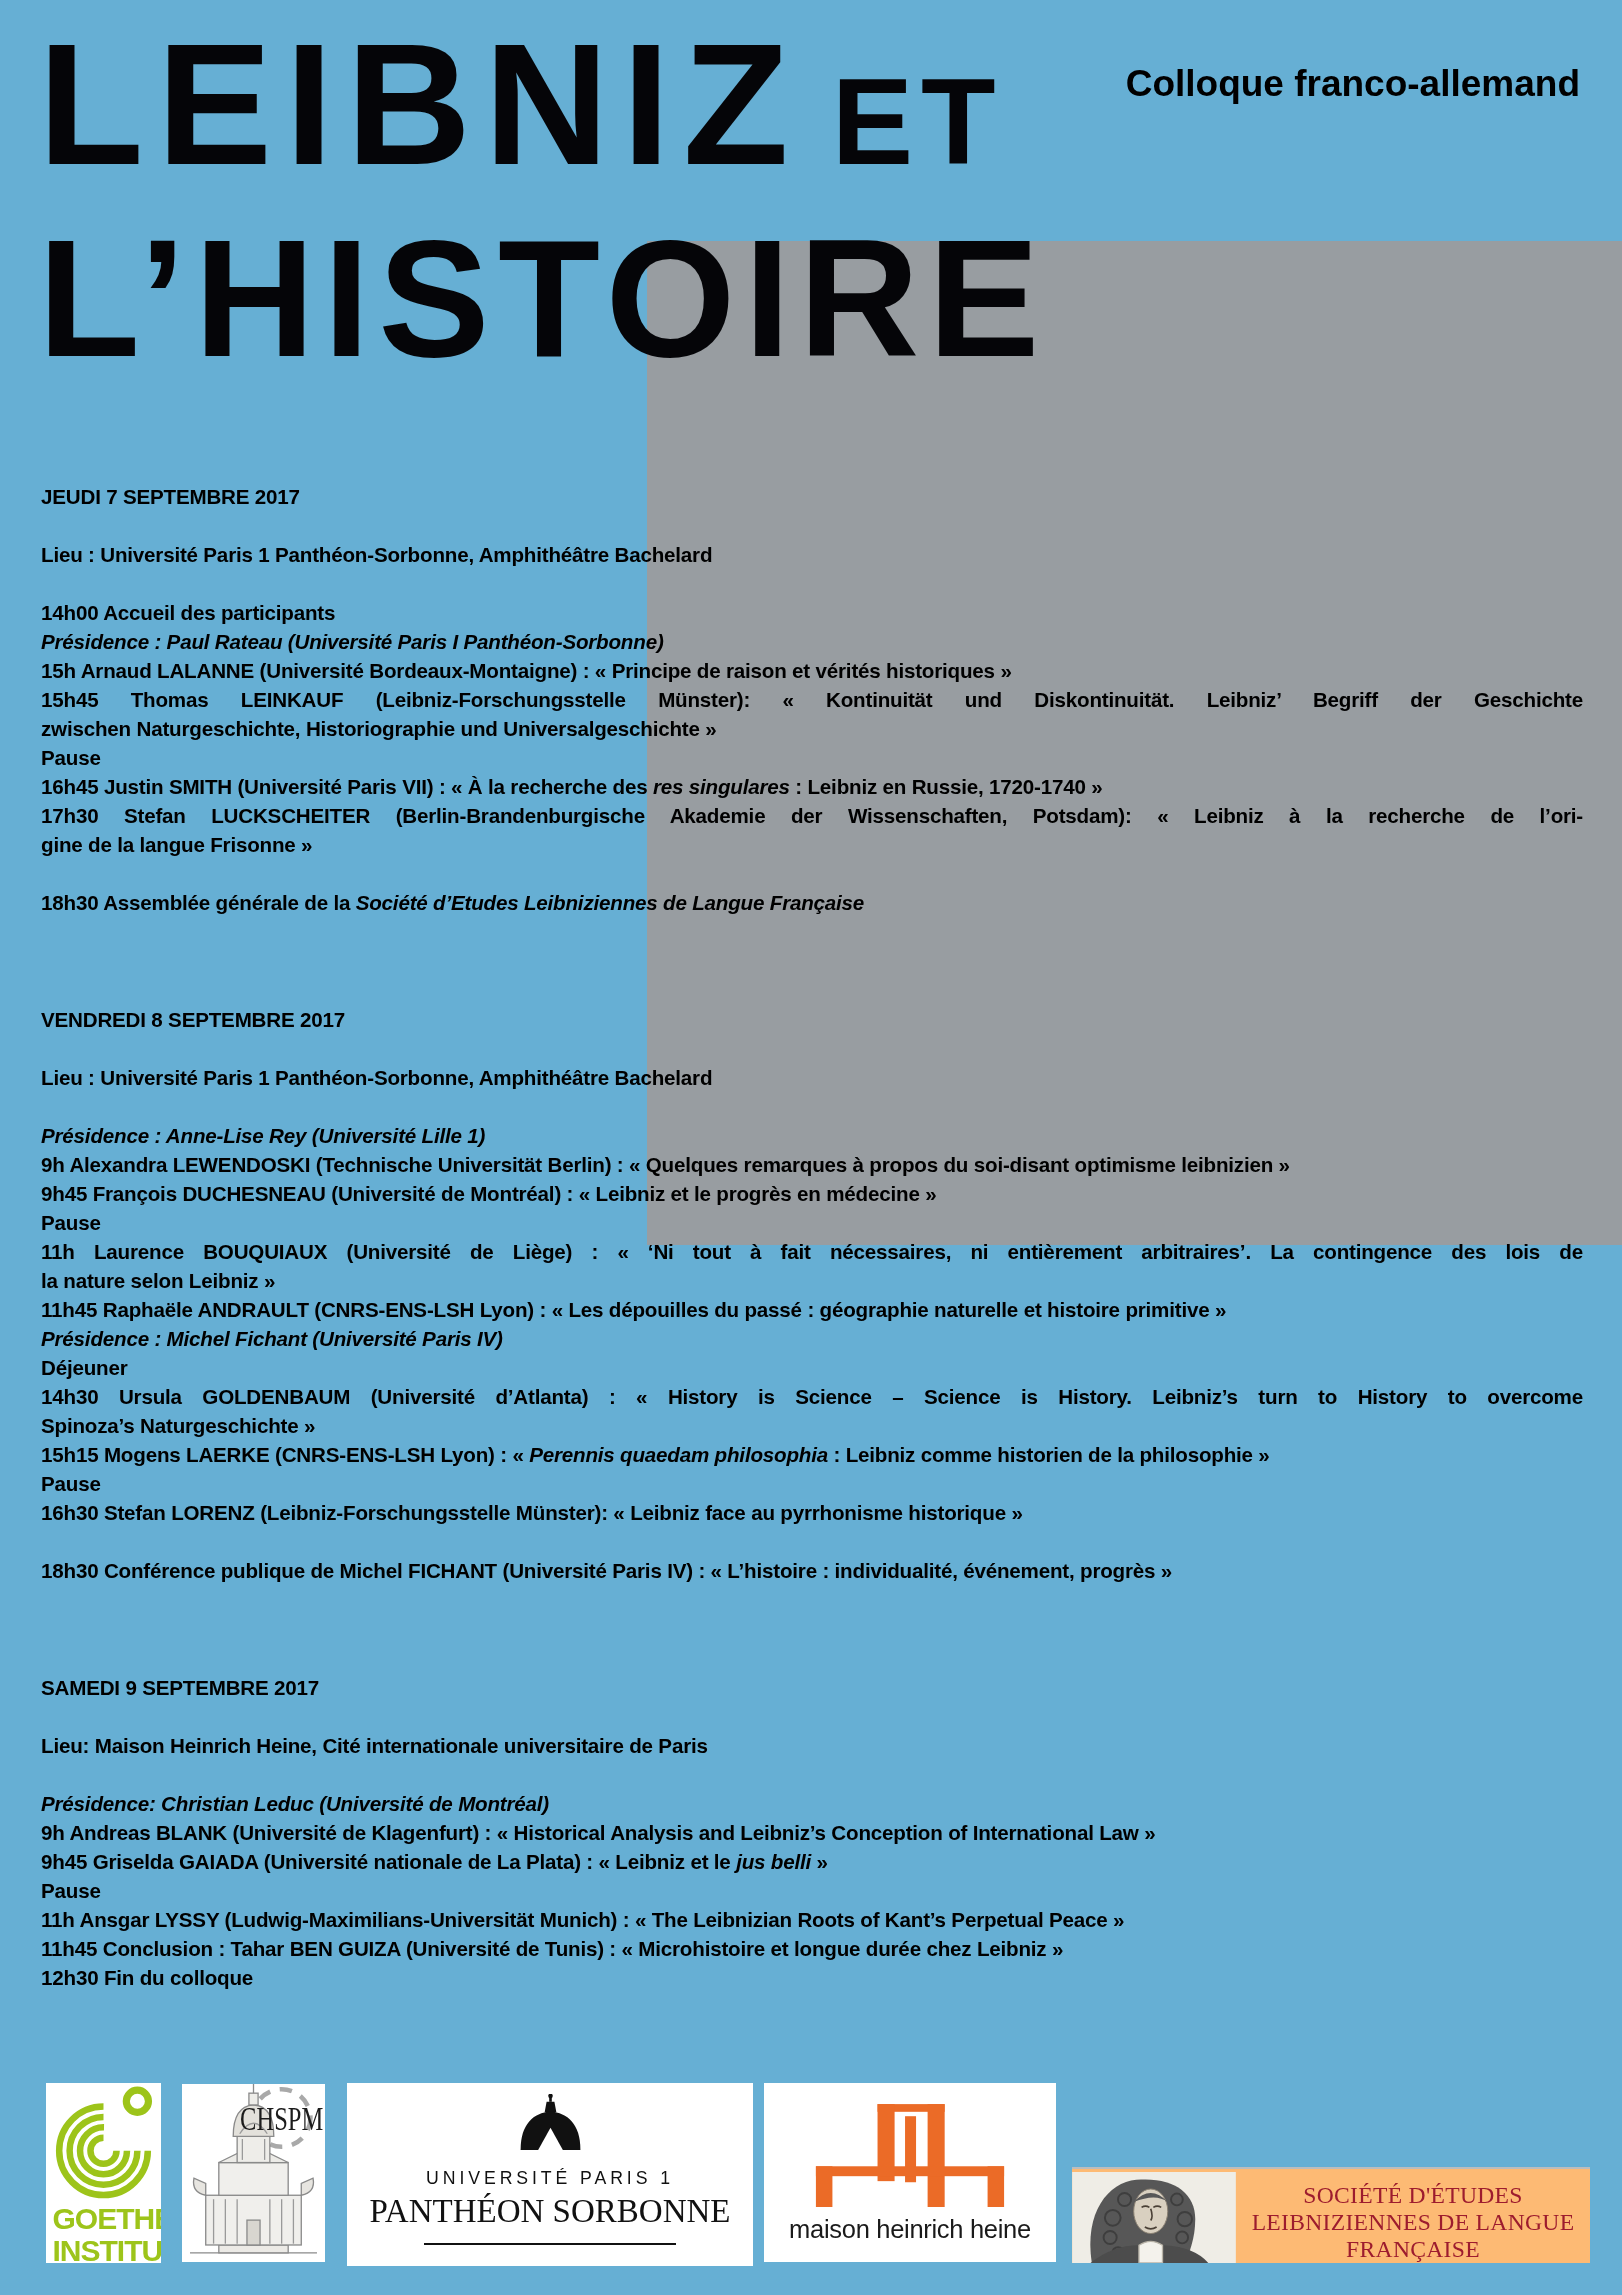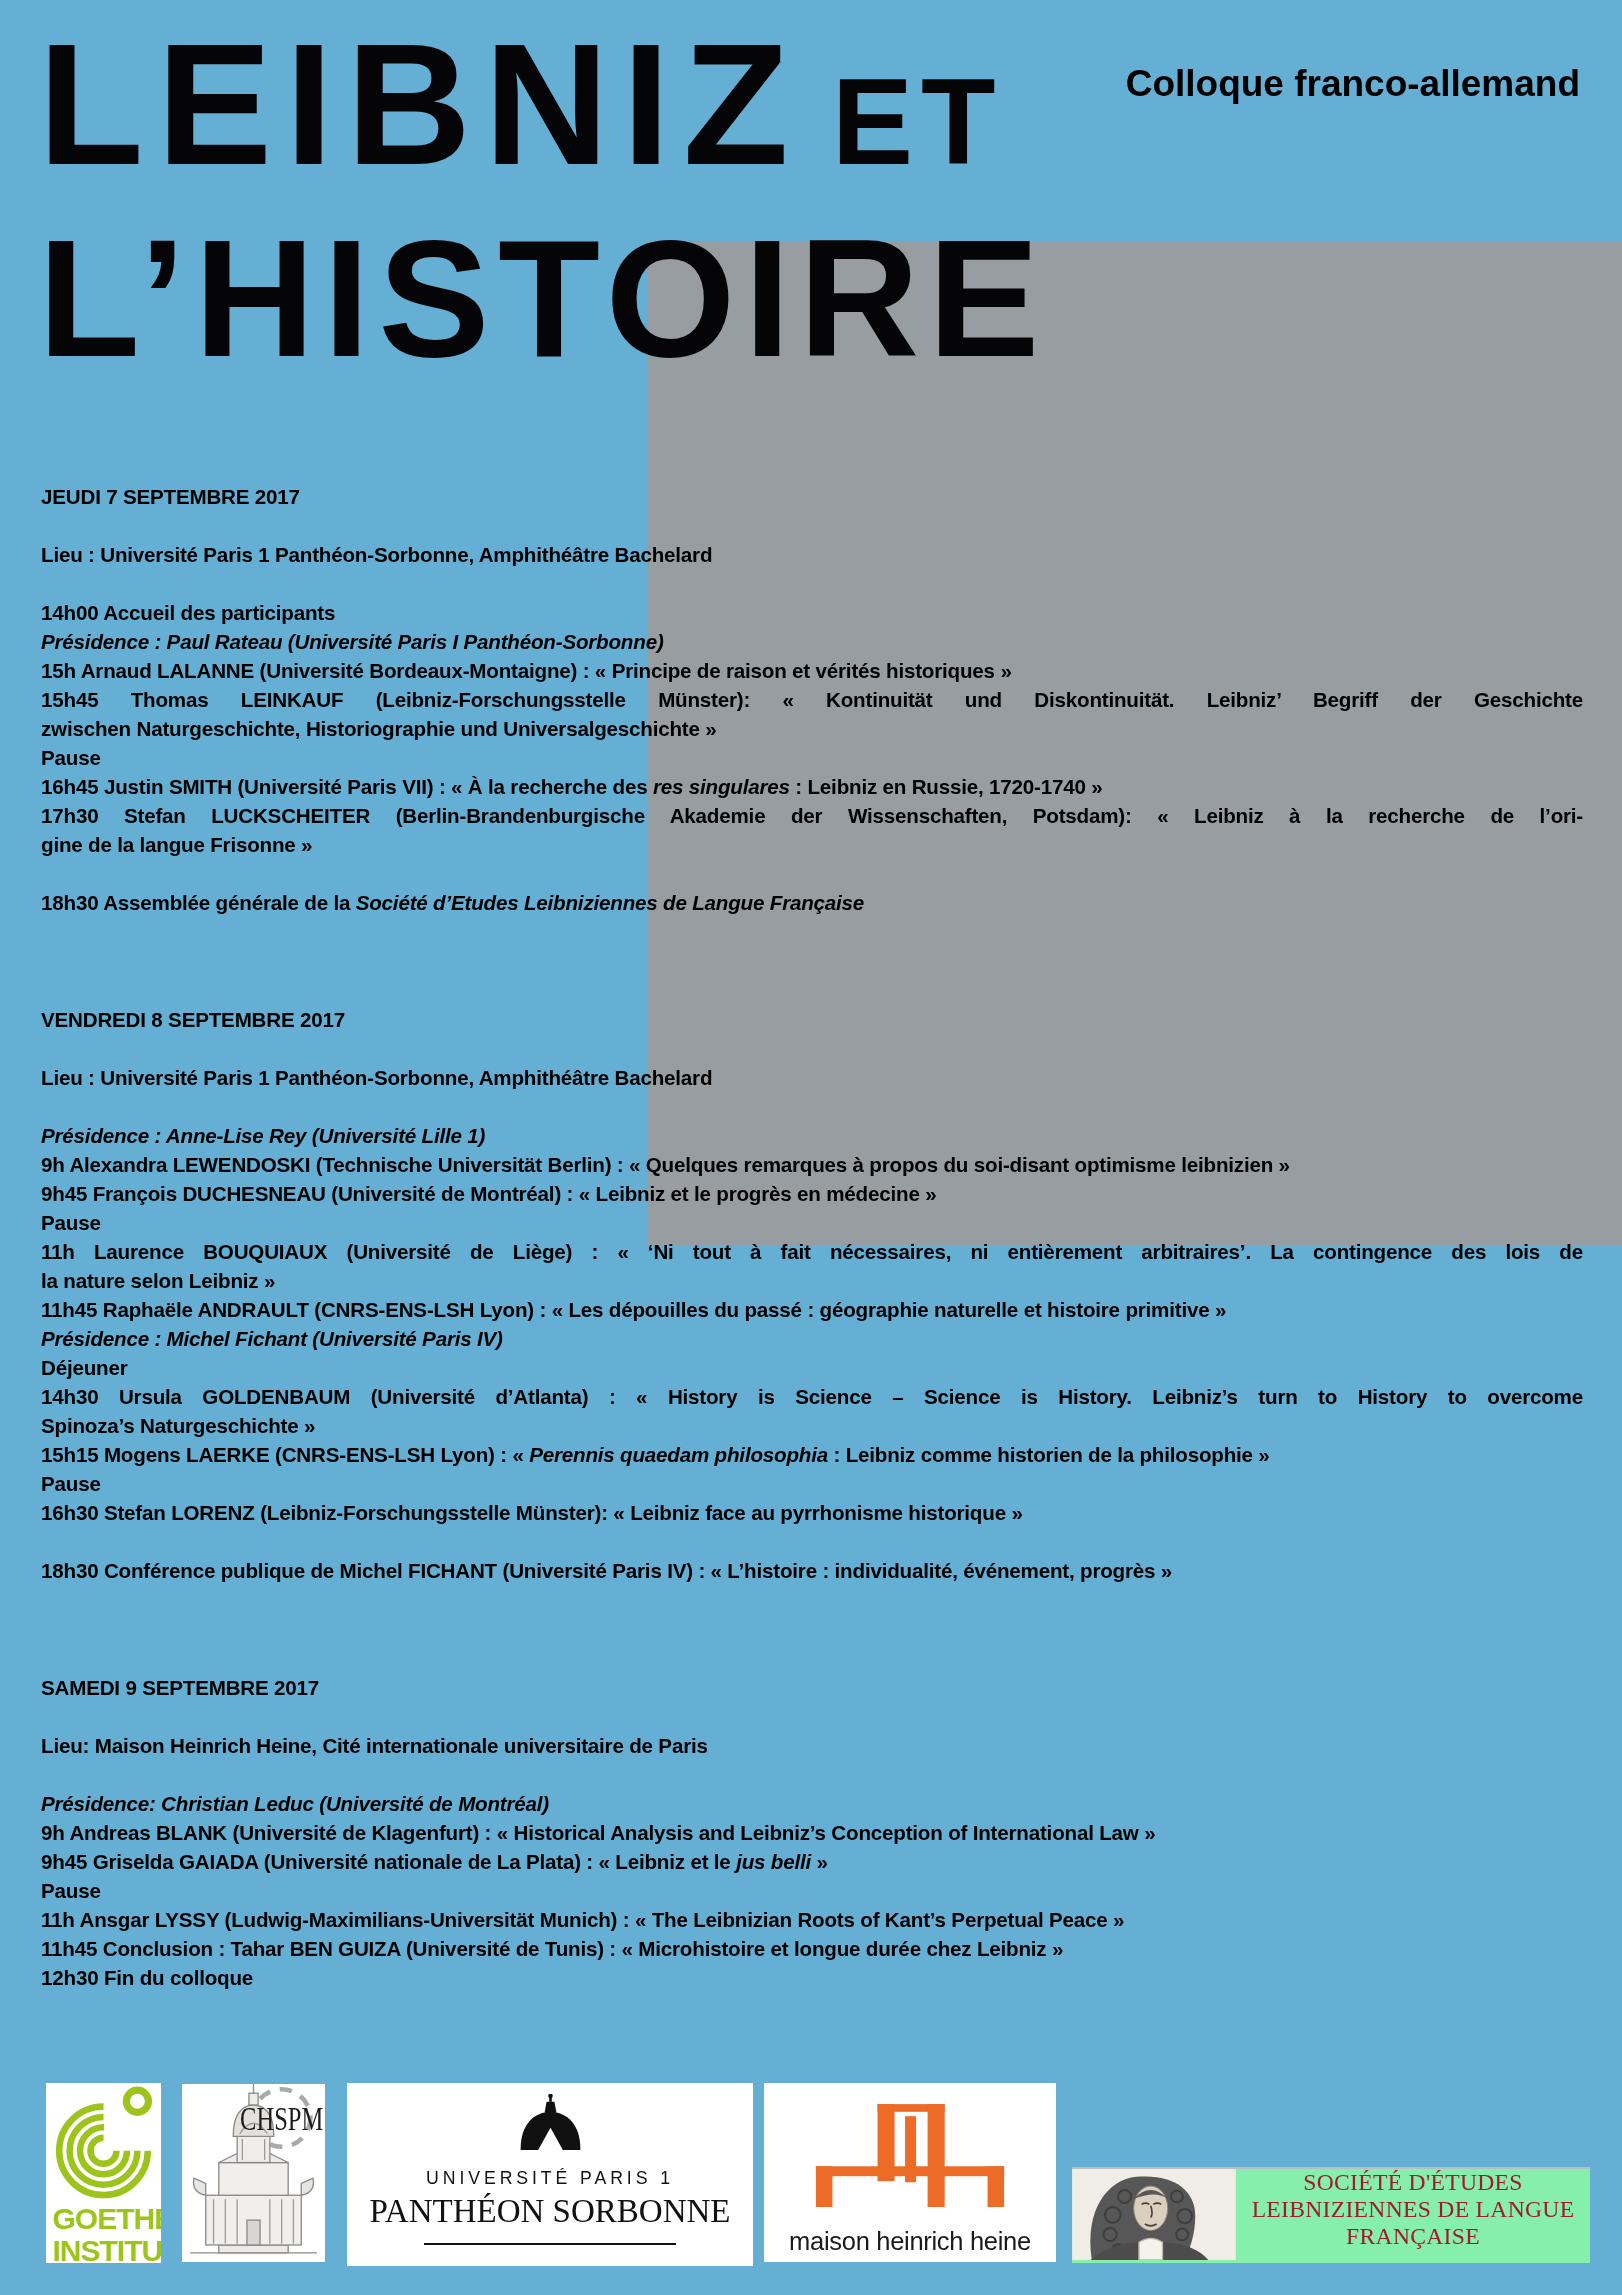--- a/index.html
+++ b/index.html
@@ -35,23 +35,23 @@
   .daygap { height:88px; }
   
   .logo-box { position:absolute; background:#ffffff; z-index:2; overflow:hidden; }
   #logo-goethe { left:46px; top:2083px; width:115px; height:180px; }
   #logo-goethe .gi-text { margin:3.9px 0 0 6.5px; color:#9DC41A; font-weight:bold; font-size:30px; line-height:28px; letter-spacing:-1px; }
   #logo-chspm { left:182px; top:2084px; width:143px; height:178px; }
   #logo-paris1 { left:347px; top:2083px; width:406px; height:183px; display:flex; flex-direction:column; align-items:center; }
   #logo-paris1 .up1-line1 { margin-top:9.2px; font-size:17.7px; letter-spacing:3.9px; color:#111; }
   #logo-paris1 .up1-line2 { margin-top:4px; font-family:"Liberation Serif", serif; font-size:33px; color:#111; }
   #logo-paris1 .up1-rule { margin-top:13px; width:252px; height:2.6px; background:#111; }
-  #logo-mhh { left:764px; top:2083px; width:292px; height:179px; display:flex; flex-direction:column; align-items:center; justify-content:flex-start;gap:12px; }
+  #logo-mhh { left:764px; top:2083px; width:292px; height:179px; display:flex; flex-direction:column; align-items:center; justify-content:flex-start; }
   #logo-mhh .mhh-caption { margin-top:7.9px; font-size:25.5px; color:#1a1a1a; letter-spacing:-0.3px; }
-  #logo-self { left:1072px; top:2167px; width:518px; height:94px; background:#86efac; border-top:2.6px solid #bdbdbd; display:flex; align-items:flex-start; }
+  #logo-self { left:1072px; top:2167px; width:518px; height:94px; background:#fdba74; border-top:2.6px solid #bdbdbd; display:flex; align-items:flex-end; }
   #logo-self .self-text { flex:1; text-align:center; font-family:"Liberation Serif", serif; font-size:23.6px; line-height:27px; color:#9D1C2E; letter-spacing:0.3px; }
 </style>
 </head>
 <body>
 
 <div class="gray-panel"></div>
 
 <div class="title-line title-line1">
   <span class="big">LEIBNIZ</span><span class="small">ET</span>
 </div>

